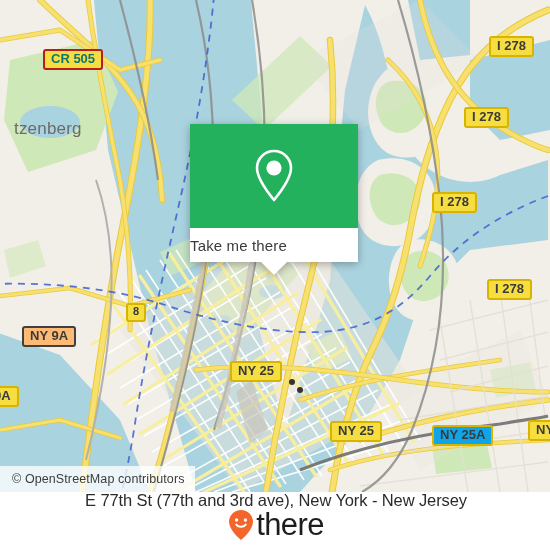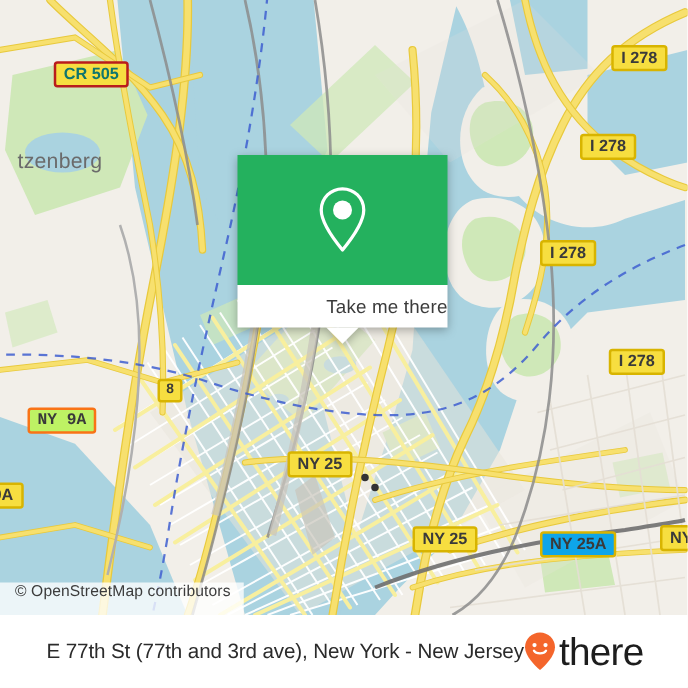--- a/index.html
+++ b/index.html
@@ -33,21 +33,21 @@
   }
   .map svg { display: block; }
 
   
   .attribution {
     position: absolute;
     left: 0;
     top: 466px;
     height: 26px;
     display: flex;
-    align-items: flex-start;
+    align-items: center;
     padding: 0 10px 0 12px;
     background: rgba(255,255,255,0.78);
     font-size: 12.5px;
     color: #3c3c3c;
     letter-spacing: 0.1px;
     white-space: nowrap;
     z-index: 6;
   }
 
   
@@ -64,21 +64,21 @@
     background: #24b15e;
     display: flex;
     align-items: center;
     justify-content: center;
   }
   .popup-bottom {
     height: 34px;
     background: #ffffff;
     display: flex;
     align-items: center;
-    justify-content: flex-end;
+    justify-content: flex-start;
   }
   .popup-label {
     font-size: 15px;
     color: #3b3b3b;
     letter-spacing: 0.15px;
     line-height: 1;
   }
   .popup-tail {
     position: absolute;
     left: 50%;
@@ -94,24 +94,25 @@
   
   .footer {
     position: absolute;
     left: 0;
     top: 492px;
     width: 550px;
     height: 58px;
     background: #ffffff;
     display: flex;
     align-items: center;
-    justify-content: center;
+    justify-content: flex-start;
     padding: 0 16px 0 18px;
     box-sizing: border-box;
     z-index: 8;
+    flex-direction: column;
   }
   .footer-title {
     font-size: 16.5px;
     color: #2b2b2b;
     letter-spacing: -0.1px;
     white-space: nowrap;
     line-height: 1;
   }
   .brand {
     display: flex;
@@ -320,21 +321,21 @@
     <div style="position:absolute; left:489px; top:36px; background:#f7de40; border:2px solid #d8b400; border-radius:3px; padding:1px 6px 2px; font-size:13px; font-weight:bold; color:#3a3a3a; line-height:1.05; white-space:nowrap;"><span>I 278</span></div>
 
     <div style="position:absolute; left:464px; top:107px; background:#f7de40; border:2px solid #d8b400; border-radius:3px; padding:1px 6px 2px; font-size:13px; font-weight:bold; color:#3a3a3a; line-height:1.05; white-space:nowrap;"><span>I 278</span></div>
 
     <div style="position:absolute; left:432px; top:192px; background:#f7de40; border:2px solid #d8b400; border-radius:3px; padding:1px 6px 2px; font-size:13px; font-weight:bold; color:#3a3a3a; line-height:1.05; white-space:nowrap;"><span>I 278</span></div>
 
     <div style="position:absolute; left:487px; top:279px; background:#f7de40; border:2px solid #d8b400; border-radius:3px; padding:1px 6px 2px; font-size:13px; font-weight:bold; color:#3a3a3a; line-height:1.05; white-space:nowrap;"><span>I 278</span></div>
 
     <div style="position:absolute; left:126px; top:303px; background:#f7de40; border:2px solid #d8b400; border-radius:3px; padding:1px 5px 2px; font-size:11px; font-weight:bold; color:#3a3a3a; line-height:1.05; white-space:nowrap;"><span>8</span></div>
 
-    <div style="position:absolute; left:22px; top:326px; background:#bef264; border:2px solid #f97316; border-radius:3px; padding:1px 6px 2px; font-size:13px; font-weight:bold; color:#3a3a3a; line-height:1.05; white-space:nowrap;font-family:Liberation Mono, monospace;"><span>NY 9A</span></div>
+    <div style="position:absolute; left:22px; top:326px; background:#fdba74; border:2px solid #404040; border-radius:3px; padding:1px 6px 2px; font-size:13px; font-weight:bold; color:#3a3a3a; line-height:1.05; white-space:nowrap;"><span>NY 9A</span></div>
 
     <div style="position:absolute; left:-14px; top:386px; background:#f7de40; border:2px solid #d8b400; border-radius:3px; padding:1px 6px 2px; font-size:13px; font-weight:bold; color:#3a3a3a; line-height:1.05; white-space:nowrap;"><span>9A</span></div>
 
     <div style="position:absolute; left:230px; top:361px; background:#f7de40; border:2px solid #d8b400; border-radius:3px; padding:1px 6px 2px; font-size:13px; font-weight:bold; color:#3a3a3a; line-height:1.05; white-space:nowrap;"><span>NY 25</span></div>
 
     <div style="position:absolute; left:330px; top:421px; background:#f7de40; border:2px solid #d8b400; border-radius:3px; padding:1px 6px 2px; font-size:13px; font-weight:bold; color:#3a3a3a; line-height:1.05; white-space:nowrap;"><span>NY 25</span></div>
 
     <div style="position:absolute; left:432px; top:425px; background:#0ea5e9; border:2px solid #d8b400; border-radius:3px; padding:1px 6px 2px; font-size:13px; font-weight:bold; color:#3a3a3a; line-height:1.05; white-space:nowrap;"><span>NY 25A</span></div>
 
     <div style="position:absolute; left:528px; top:420px; background:#f7de40; border:2px solid #d8b400; border-radius:3px; padding:1px 6px 2px; font-size:13px; font-weight:bold; color:#3a3a3a; line-height:1.05; white-space:nowrap;"><span>NY</span></div>

